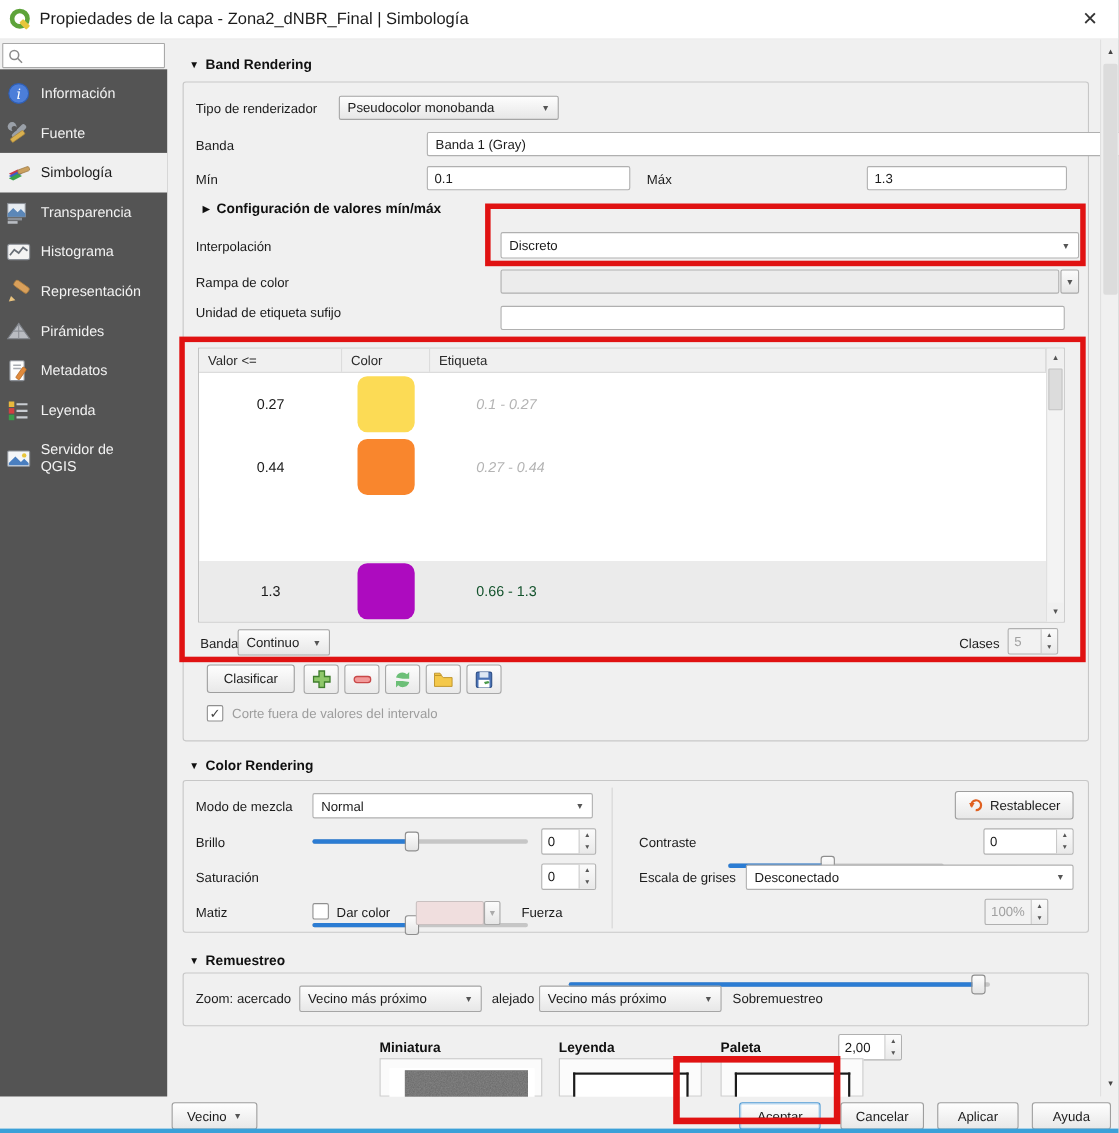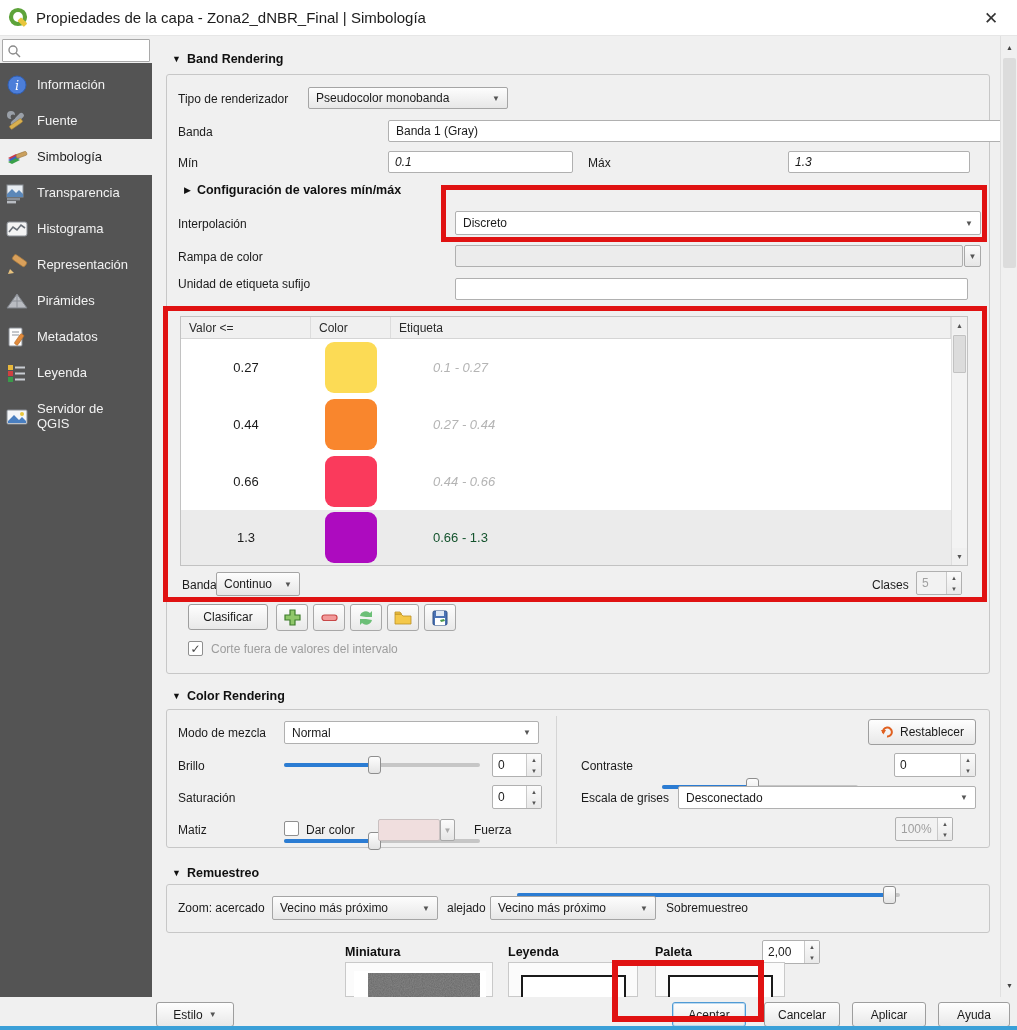--- a/index.html
+++ b/index.html
@@ -30,21 +30,21 @@
   .lbl.gray { color:#9d9d9d; }
   .hdr { font-size:12.5px; font-weight:bold; color:#101010; white-space:nowrap; }
   .hdr .tri { font-size:9px; vertical-align:1px; margin-right:6px; }
   .groupbox { border:1px solid #c7c7c7; border-radius:3px; }
   .combo { background:#fff; border:1px solid #b0b0b0; border-radius:2px; height:22px; display:flex; align-items:center;
            padding:0 7px; font-size:12px; color:#1b1b1b; }
   .combo .arrow { margin-left:auto; font-size:8px; color:#555; padding-left:6px; }
   .combo.btnlike { background:linear-gradient(#fdfdfd,#e7e7e7); border-color:#a5a5a5; }
   .combo.disabled { background:#ececec; color:#999; }
   .lineedit { background:#fff; border:1px solid #b0b0b0; border-radius:2px; height:22px; display:flex; align-items:center;
-              padding:0 6px; font-size:12px; color:#1b1b1b;font-style:italic; }
+              padding:0 6px; font-size:12px; color:#1b1b1b; }
   .btn { background:linear-gradient(#fefefe,#e8e8e8); border:1px solid #9e9e9e; border-radius:3px;
          display:inline-flex; align-items:center; justify-content:center; gap:6px; font-size:12px; color:#1b1b1b; cursor:default; }
   .btn.default { border:1px solid #4f9bd5; box-shadow:0 0 0 1px #bcd9ef inset; }
   .iconbtn { background:linear-gradient(#fdfdfd,#e9e9e9); border:1px solid #a8a8a8; border-radius:3px;
              display:flex; align-items:center; justify-content:center; }
   .spin { display:flex; border:1px solid #b0b0b0; border-radius:2px; background:#fff; height:24px; overflow:hidden; }
   .spin .val { flex:1; display:flex; align-items:center; padding:0 5px; font-size:12px; color:#1b1b1b; }
   .spin .arrows { width:15px; border-left:1px solid #c9c9c9; display:flex; flex-direction:column; background:linear-gradient(#fbfbfb,#e9e9e9); }
   .spin .arrows span { flex:1; font-size:6px; color:#555; display:flex; align-items:center; justify-content:center; }
   .spin.disabled { background:#f2f2f2; }
@@ -260,27 +260,20 @@
         </div>
       <div class="tlab muted">0.1 - 0.27</div>
     </div>
     <div class="trow" style="top:79px">
       <div class="tval">0.44</div>
       <div class="tcol">
           <div class="swatch" style="background-color: rgb(249, 134, 45);"></div>
         </div>
       <div class="tlab muted">0.27 - 0.44</div>
     </div>
-    <div class="trow" style="top:136px">
-      <div class="tval">0.66</div>
-      <div class="tcol">
-          <div class="swatch" style="background-color: rgb(250, 58, 92);"></div>
-        </div>
-      <div class="tlab muted">0.44 - 0.66</div>
-    </div>
     <div class="trow alt" style="top:193px;height:55px">
       <div class="tval">1.3</div>
       <div class="tcol">
           <div class="swatch" style="background-color: rgb(173, 11, 191);"></div>
         </div>
       <div class="tlab">0.66 - 1.3</div>
     </div>
     <div class="tscroll">
       <div class="sa" style="top:0">▲</div>
       <div class="thumb" style="top:18px;height:38px"></div>
@@ -477,21 +470,21 @@
   </div>
 
   <div class="abs vscroll">
     <div class="sa" style="top:3px">▲</div>
     <div class="thumb"></div>
     <div class="sa" style="bottom:4px">▼</div>
   </div>
 
   <div class="abs footer"></div>
   <div class="abs btn" style="left:156px;top:1002px;width:78px;height:25px">
-    <span>Estilo</span>
+    <span>Vecino</span>
     <span style="font-size:8px;color:#555">▼</span>
   </div>
   <div class="abs btn default" style="left:672px;top:1002px;width:74px;height:25px">
     <span>Aceptar</span>
   </div>
   <div class="abs btn" style="left:764px;top:1002px;width:76px;height:25px">
     <span>Cancelar</span>
   </div>
   <div class="abs btn" style="left:852px;top:1002px;width:74px;height:25px">
     <span>Aplicar</span>

